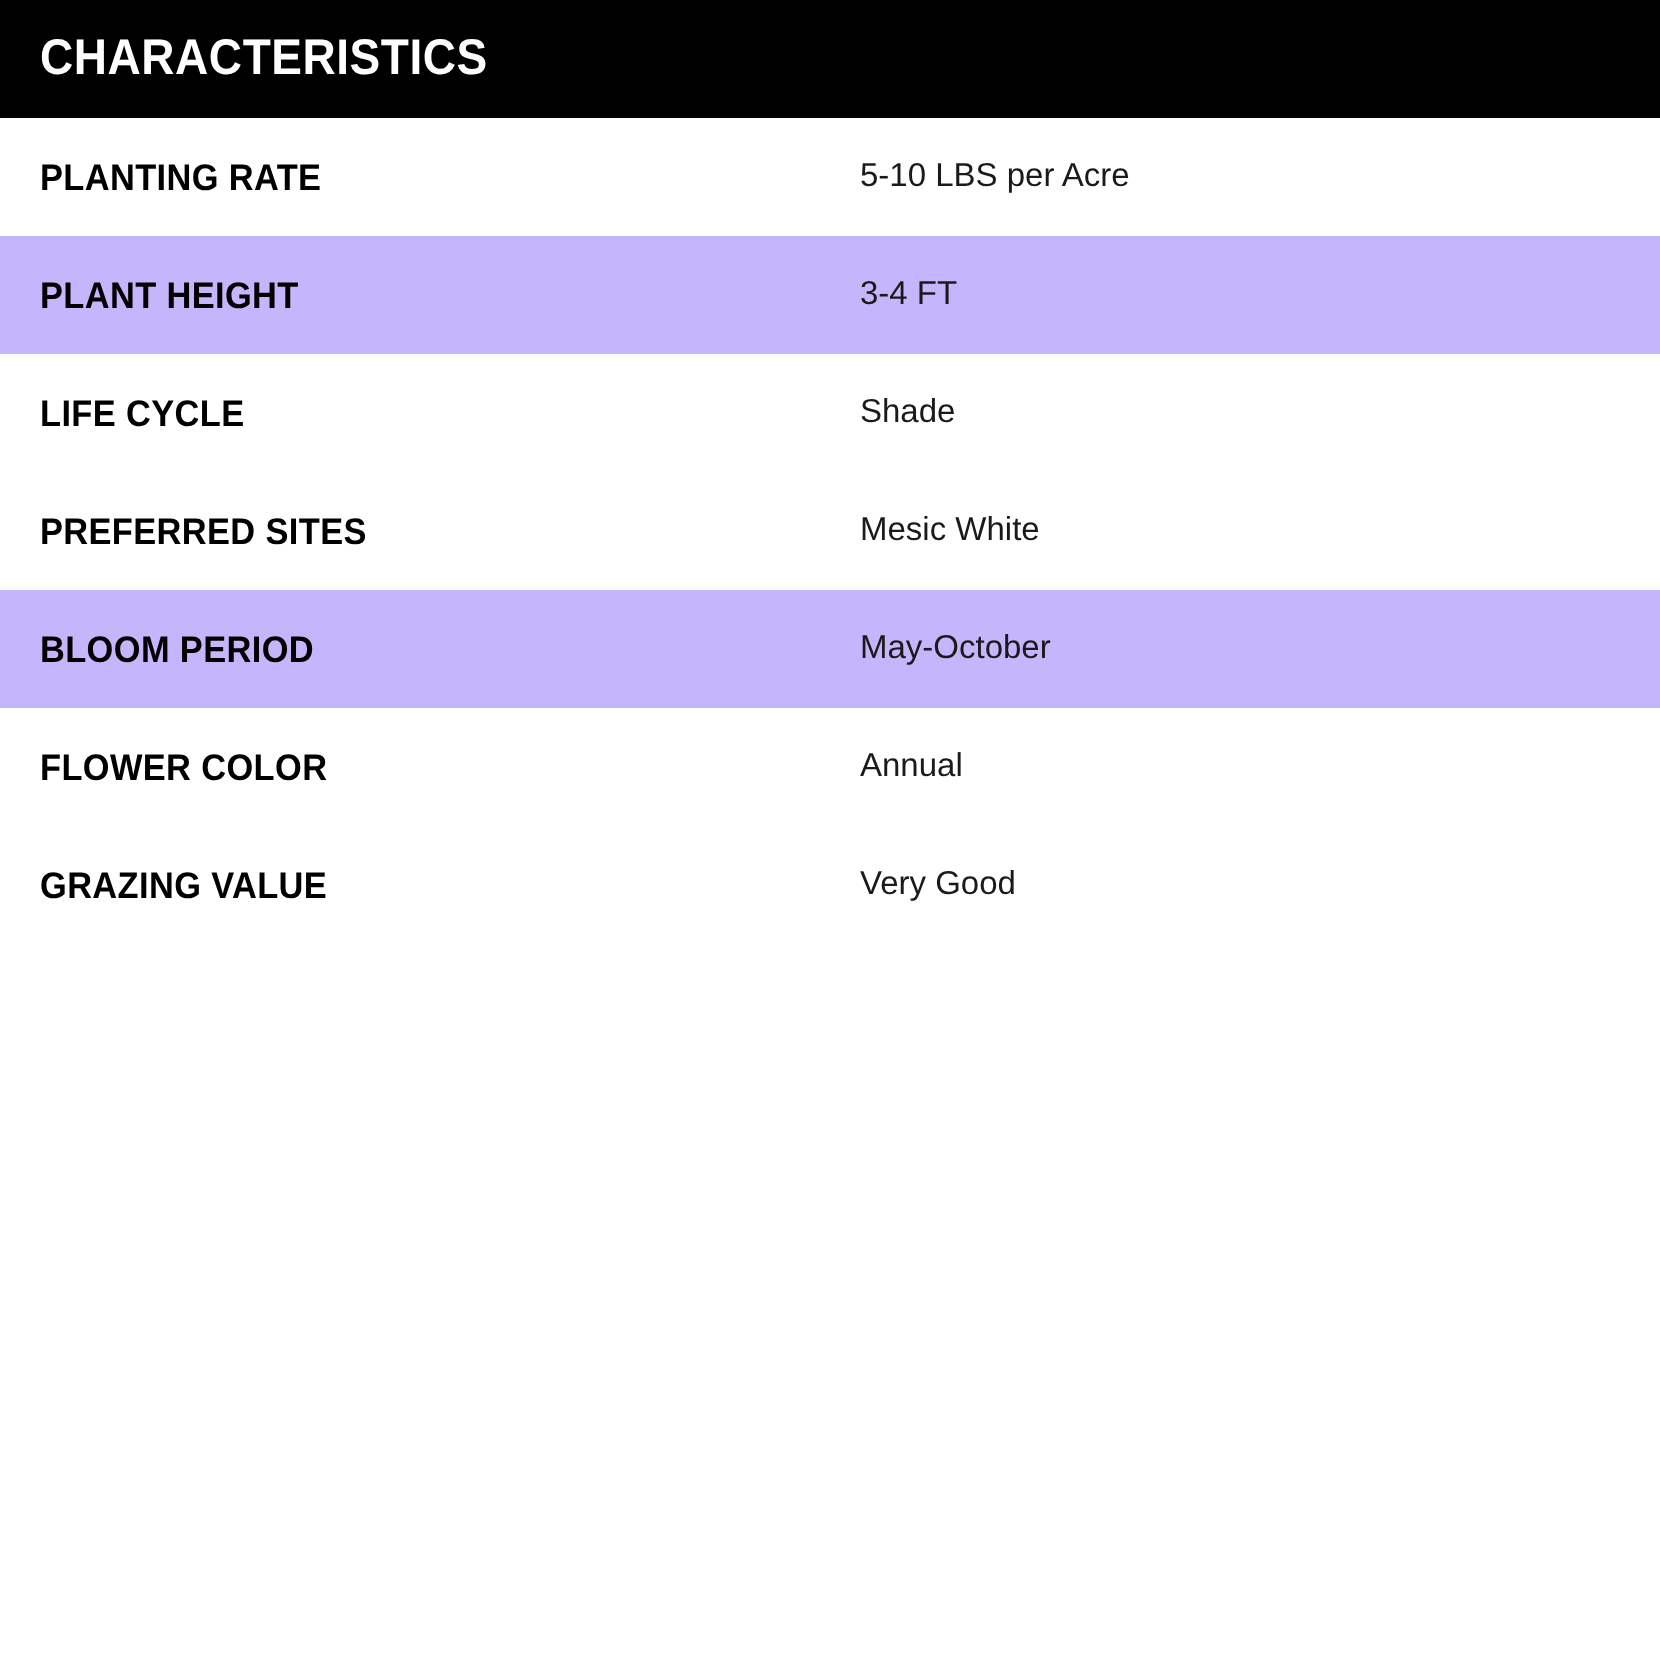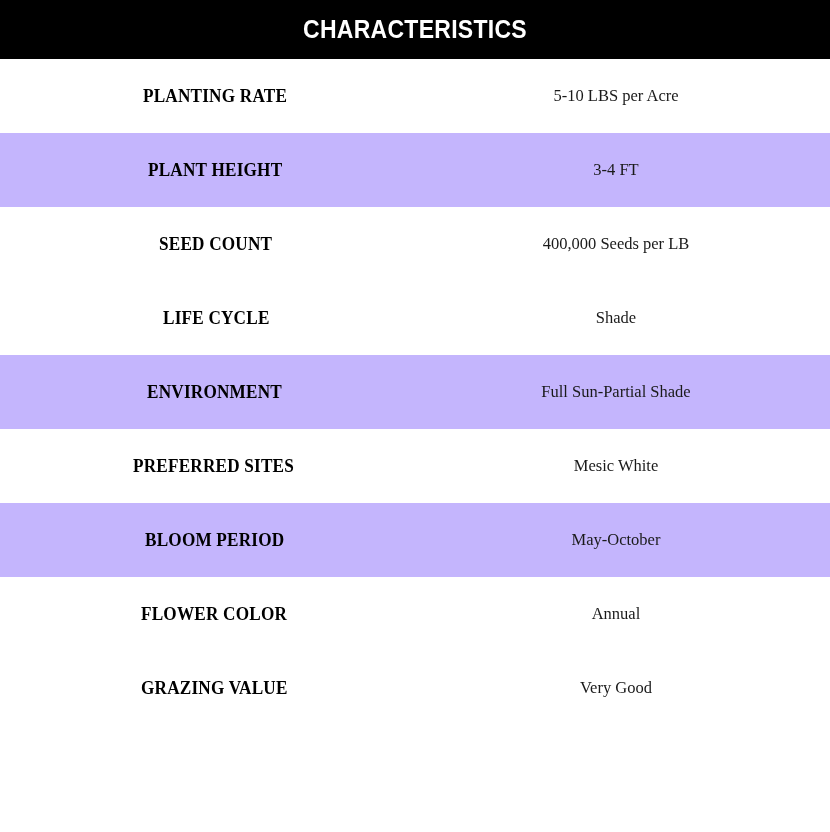--- a/index.html
+++ b/index.html
@@ -10,42 +10,40 @@
   body {
     width: 830px;
     height: 832px;
     font-family: "Liberation Sans", sans-serif;
     overflow: hidden;
   }
   .table {
     width: 830px;
     border-collapse: collapse;
     table-layout: fixed;
-    text-align: center;
   }
   .header-row td {
     background: #000000;
     color: #ffffff;
     height: 59px;
     vertical-align: middle;
     padding: 0 0 0 20px;
   }
   .header-title {
     font-size: 25px;
     font-weight: bold;
     letter-spacing: 0.3px;
     text-transform: uppercase;
     font-stretch: condensed;
     transform: scaleX(0.92);
     transform-origin: left center;
     display: inline-block;
   }
   .data-row {
-    height: 74px;
-    font-family: Liberation Serif, serif;
+    height: 59px;
   }
   .data-row.shaded {
     background: #c4b5fd;
   }
   .data-row.plain {
     background: #ffffff;
   }
   .cell-label {
     width: 420px;
     padding: 0 0 0 20px;
@@ -87,35 +85,27 @@
     <tr class="data-row plain">
       <td class="cell-label"><span>PLANTING RATE</span></td>
       <td class="cell-value">5-10 LBS per Acre</td>
     </tr>
 
     <tr class="data-row shaded">
       <td class="cell-label"><span>PLANT HEIGHT</span></td>
       <td class="cell-value">3-4 FT</td>
     </tr>
 
-    <tr class="data-row plain">
-      <td class="cell-label"><span>SEED COUNT</span></td>
-      <td class="cell-value">400,000 Seeds per LB</td>
-    </tr>
 
 
     <tr class="data-row plain">
       <td class="cell-label"><span>LIFE CYCLE</span></td>
       <td class="cell-value">Shade</td>
     </tr>
 
-    <tr class="data-row shaded">
-      <td class="cell-label"><span>ENVIRONMENT</span></td>
-      <td class="cell-value">Full Sun-Partial Shade</td>
-    </tr>
 
     <tr class="data-row plain">
       <td class="cell-label"><span>PREFERRED SITES</span></td>
       <td class="cell-value">Mesic White</td>
     </tr>
 
     <tr class="data-row shaded">
       <td class="cell-label"><span>BLOOM PERIOD</span></td>
       <td class="cell-value">May-October</td>
     </tr>

